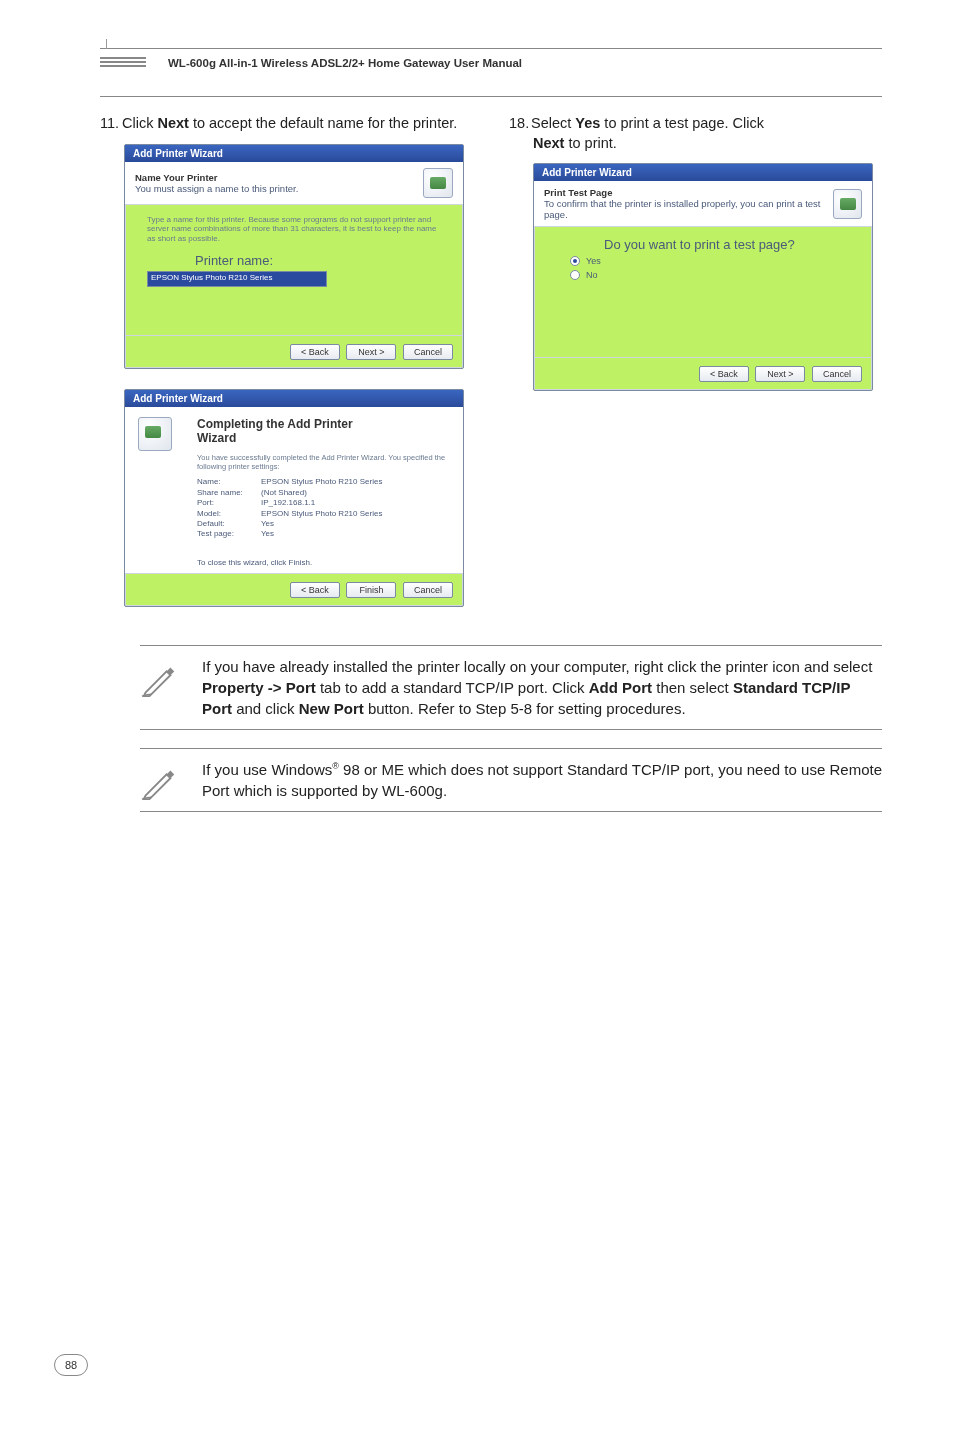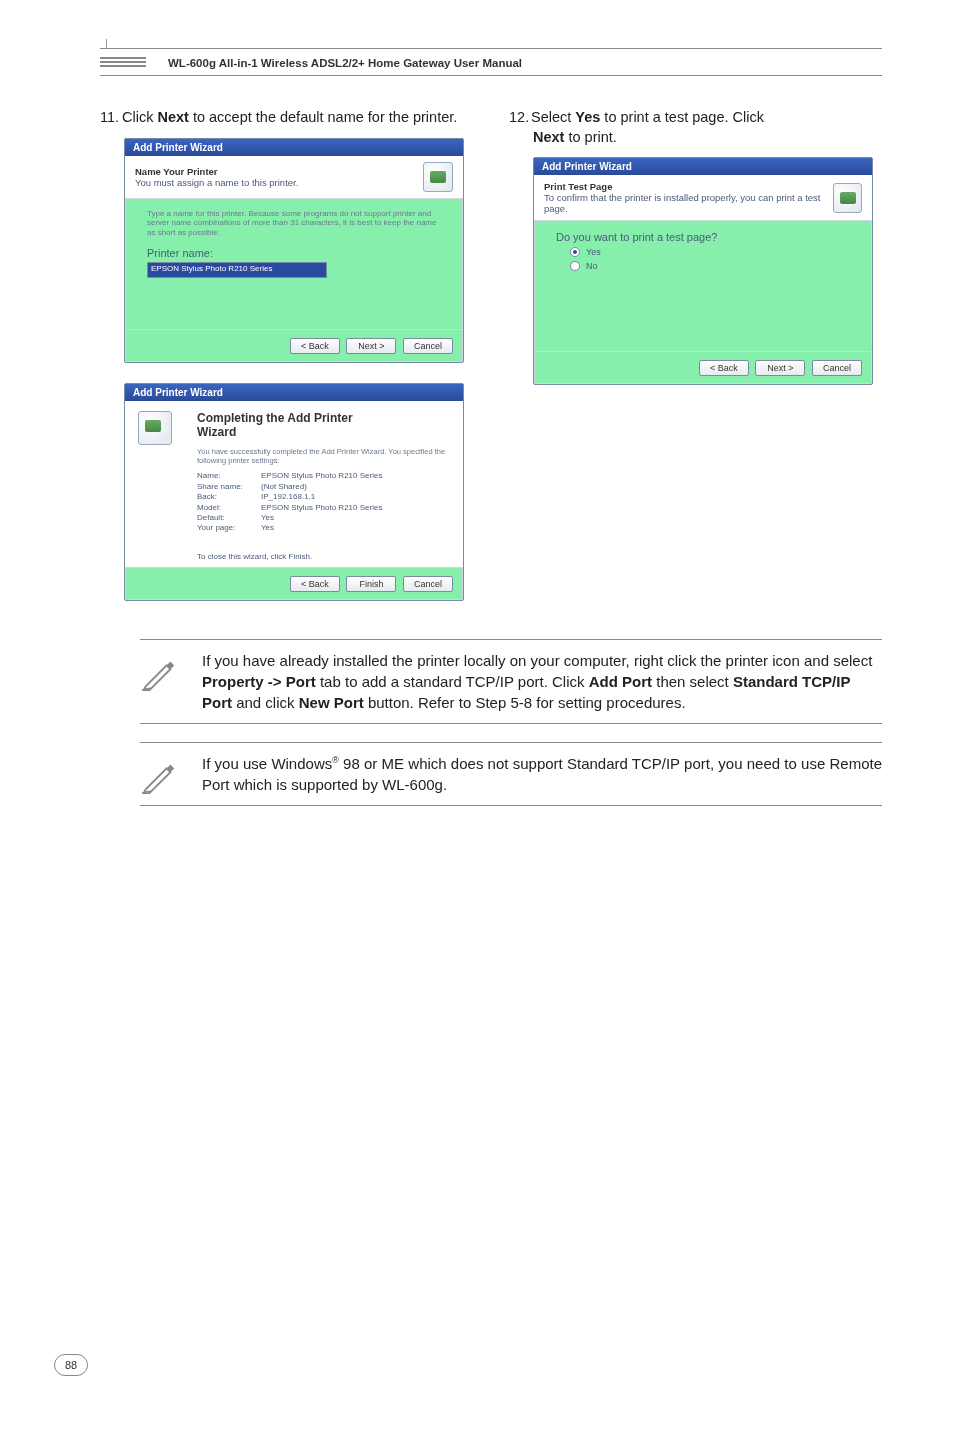--- a/index.html
+++ b/index.html
@@ -16,22 +16,22 @@
   }
   .top-rule {
     border-top: 1px solid #888;
     margin-bottom: 2px;
   }
   .header-row {
     display: flex;
     align-items: center;
     gap: 12px;
     border-bottom: 1px solid #888;
-    padding-bottom: 0;
-    margin-bottom: 32px;
+    padding-bottom: 21px;
+    margin-bottom: 17px;
   }
   .header-icon {
     width: 56px;
     height: 24px;
     position: relative;
   }
   .header-icon .tick {
     position: absolute;
     left: 6px;
     top: -12px;
@@ -71,21 +71,21 @@
   .step-text .num {
     display: inline-block;
     width: 22px;
   }
   .bold { font-weight: bold; }
   .indent { padding-left: 24px; }
   .wiz {
     width: 340px;
     border: 1px solid #7a8aa0;
     border-radius: 2px;
-    background: #86efac;
+    background: #bef264;
     box-shadow: 0 0 0 1px #cfd6e0 inset;
     margin: 0 0 20px 24px;
     font-size: 9px;
     color: #4a5a7a;
   }
   .wiz .titlebar {
     background: linear-gradient(#3a66c0, #2a4a9a);
     color: #fff;
     font-size: 10px;
     font-weight: bold;
@@ -122,23 +122,24 @@
     padding: 10px 22px 4px;
     min-height: 130px;
   }
   .wiz .body .desc {
     font-size: 8px;
     color: #6a7a90;
     line-height: 1.2;
     margin-bottom: 10px;
   }
   .wiz .body .lbl {
-    font-size: 11px;
+    font-size: 13px;
     color: #4a5a7a;
     margin-bottom: 3px;
+    margin-left: 48px;
   }
   .wiz .body .combo {
     width: 180px;
     height: 16px;
     border: 1px solid #7a8aa0;
     background: #fff;
     font-size: 8px;
     padding: 1px 3px;
     color: #2a4a9a;
   }
@@ -326,50 +327,50 @@
             <div>
               <div class="kv">
                   <span class="k">Name:</span>
                   <span>EPSON Stylus Photo R210 Series</span>
                 </div>
               <div class="kv">
                   <span class="k">Share name:</span>
                   <span>(Not Shared)</span>
                 </div>
               <div class="kv">
-                  <span class="k">Back:</span>
+                  <span class="k">Port:</span>
                   <span>IP_192.168.1.1</span>
                 </div>
               <div class="kv">
                   <span class="k">Model:</span>
                   <span>EPSON Stylus Photo R210 Series</span>
                 </div>
               <div class="kv">
                   <span class="k">Default:</span>
                   <span>Yes</span>
                 </div>
               <div class="kv">
-                  <span class="k">Your page:</span>
+                  <span class="k">Test page:</span>
                   <span>Yes</span>
                 </div>
             </div>
             <div class="closing">To close this wizard, click Finish.</div>
           </div>
         </div>
         <div class="btnrow">
           <span class="btn">&lt; Back</span>
           <span class="btn">Finish</span>
           <span class="btn">Cancel</span>
         </div>
       </div>
     </div>
 
     <div class="col">
       <div class="step-text">
-        <span class="num">12.</span><span>Select </span><span class="bold">Yes</span><span> to print a test page. Click </span><br>
+        <span class="num">18.</span><span>Select </span><span class="bold">Yes</span><span> to print a test page. Click </span><br>
         <span class="indent"><span class="bold">Next</span><span> to print.</span></span>
       </div>
 
       <div class="wiz">
         <div class="titlebar">Add Printer Wizard</div>
         <div class="head">
           <div class="ht">
             <b>Print Test Page</b><br>
             <span>To confirm that the printer is installed properly, you can print a test page.</span>
           </div>

